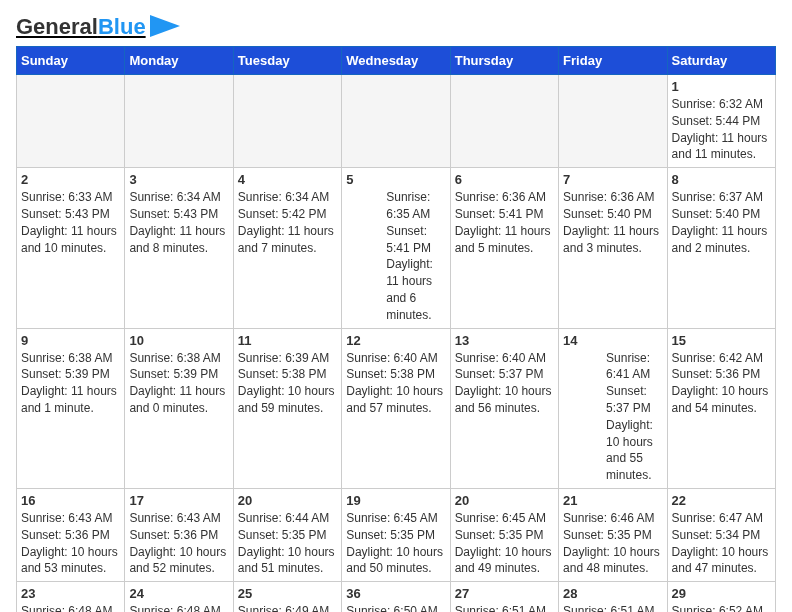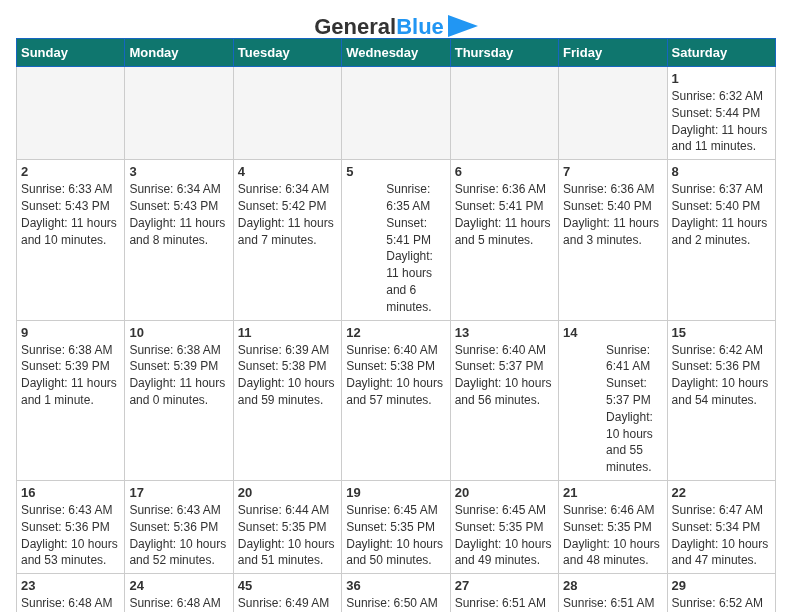--- a/index.html
+++ b/index.html
@@ -5,22 +5,24 @@
     * { box-sizing: border-box; margin: 0; padding: 0; }
     body {
       font-family: Arial, sans-serif;
       background: #fff;
       width: 792px;
       min-height: 612px;
       padding: 16px;
     }
     .header {
       display: flex;
-      justify-content: center;
+      justify-content: flex-start;
       align-items: flex-start;
+      margin-bottom: 8px;
+      text-decoration: underline;
     }
     .logo {
       display: flex;
       flex-direction: column;
       align-items: flex-start;
     }
     .logo-text {
       font-size: 22px;
       font-weight: bold;
       color: #333;
@@ -38,21 +40,21 @@
     .location {
       font-size: 15px;
       color: #555;
     }
     .calendar {
       width: 100%;
       border-collapse: collapse;
       font-size: 11px;
     }
     .calendar th {
-      background: #0f766e;
+      background: #1d4ed8;
       color: #fff;
       padding: 6px 4px;
       text-align: left;
       font-size: 13px;
       font-weight: bold;
       border: 1px solid #1565C0;
       margin-top: 15px;
     }
     .calendar td {
       border: 1px solid #ccc;
@@ -261,21 +263,21 @@
 Sunset: 5:34 PM
 Daylight: 10 hours and 46 minutes.</div>
         </td>
         <td>
           <div class="day-num">24</div>
           <div class="day-info" style="white-space: pre-line;">Sunrise: 6:48 AM
 Sunset: 5:34 PM
 Daylight: 10 hours and 45 minutes.</div>
         </td>
         <td>
-          <div class="day-num">45</div>
+          <div class="day-num">25</div>
           <div class="day-info" style="white-space: pre-line;">Sunrise: 6:49 AM
 Sunset: 5:34 PM
 Daylight: 10 hours and 44 minutes.</div>
         </td>
         <td>
           <div class="day-num">36</div>
           <div class="day-info" style="white-space: pre-line;">Sunrise: 6:50 AM
 Sunset: 5:34 PM
 Daylight: 10 hours and 44 minutes.</div>
         </td>

